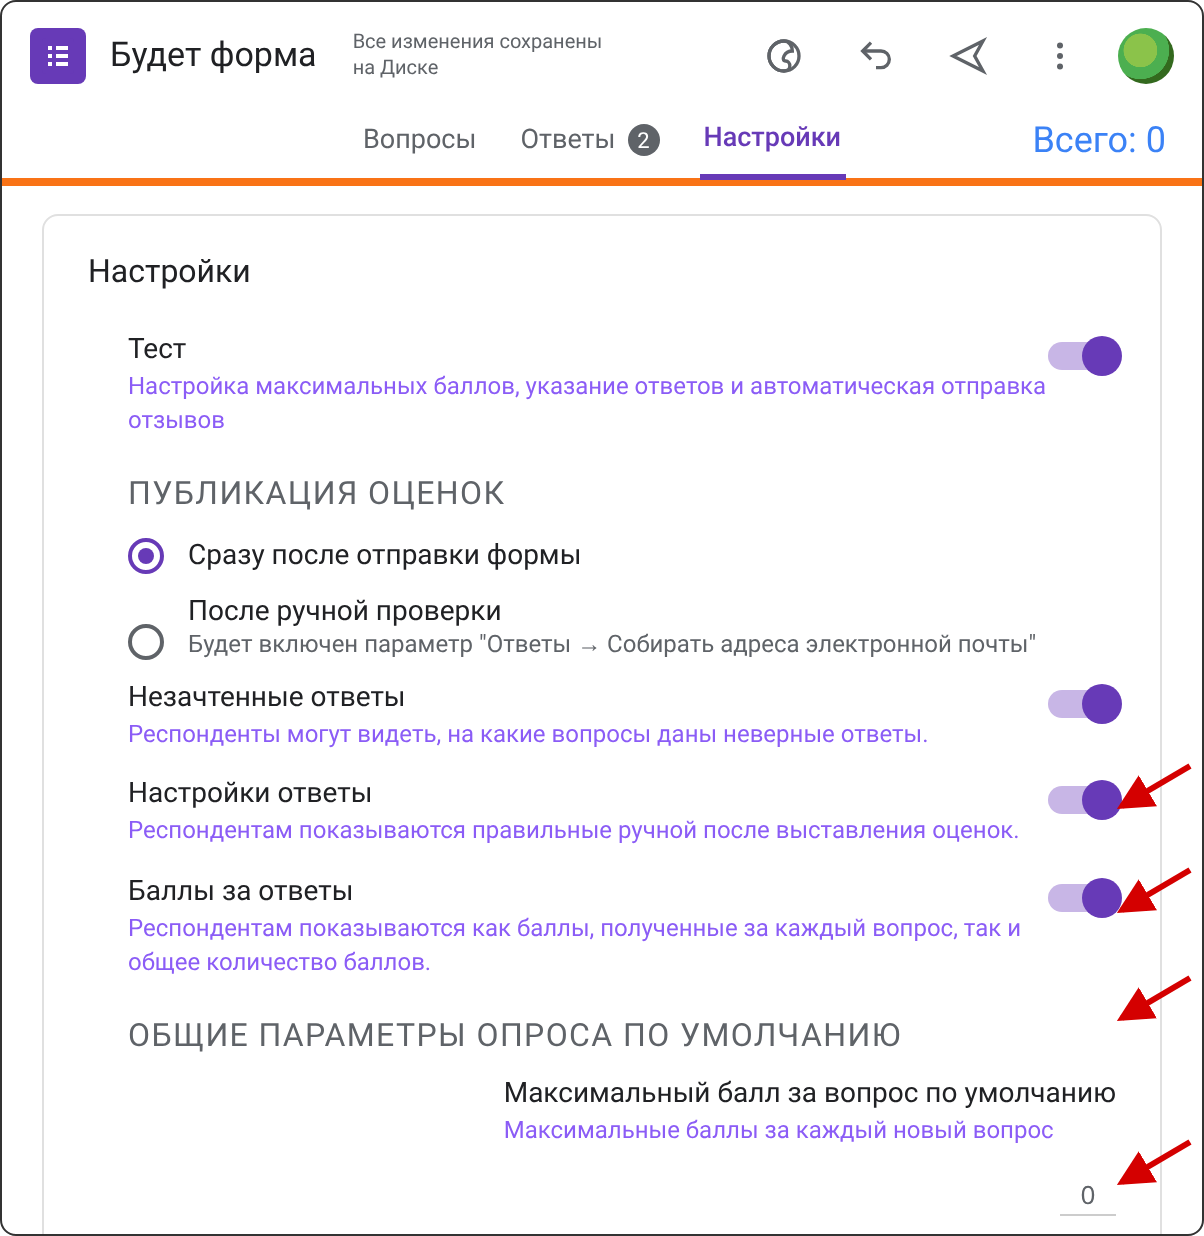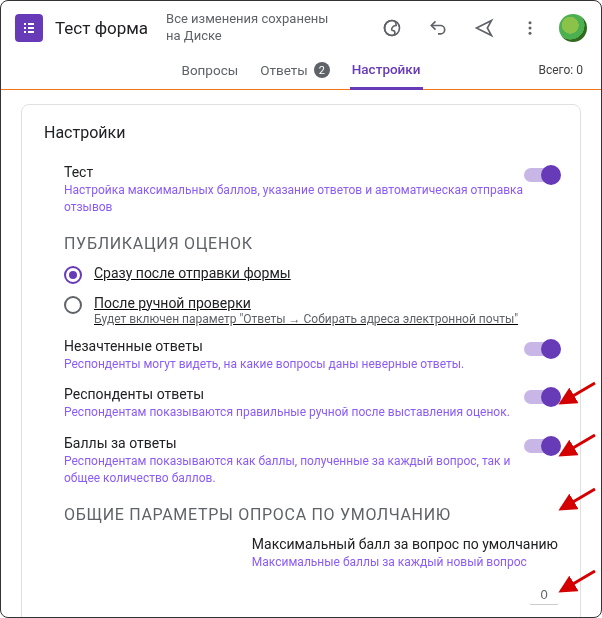--- a/index.html
+++ b/index.html
@@ -25,21 +25,21 @@
     background: #673ab7;
     border-radius: 4px;
     display: flex; align-items: center; justify-content: center;
   }
   .logo svg { fill: #fff; }
   .title {
     font-size: 17px;
     color: #202124;
   }
   .save-status {
-    font-size: 13px;
+    font-size: 10px;
     color: #5f6368;
     line-height: 1.3;
     margin-left: 6px;
   }
   .header-spacer { flex: 1; }
   .icon-btn {
     width: 34px; height: 34px;
     display: flex; align-items: center; justify-content: center;
     border-radius: 50%;
     cursor: pointer;
@@ -48,21 +48,21 @@
   .avatar {
     width: 28px; height: 28px;
     border-radius: 50%;
     background: radial-gradient(circle at 40% 40%, #8bc34a 0 35%, #4caf50 36% 60%, #33691e 61% 100%);
   }
   
   .tabrow {
     display: flex;
     align-items: center;
     padding: 0 18px;
-    border-bottom: 1px solid #f97316;
+    border-bottom: 4px solid #f97316;
     position: relative;
   }
   .tabs {
     display: flex;
     gap: 18px;
     margin: 0 auto;
   }
   .tab {
     font-size: 13.5px;
     color: #5f6368;
@@ -80,22 +80,22 @@
     background: #5f6368;
     color: #fff;
     border-radius: 50%;
     width: 16px; height: 16px;
     font-size: 11px;
     display: inline-flex; align-items: center; justify-content: center;
   }
   .total {
     position: absolute;
     right: 18px;
-    font-size: 12px;
-    color: #404040;
+    font-size: 18px;
+    color: #3b82f6;
   }
   
   .card {
     margin: 14px 20px 0 20px;
     border: 1px solid #e0e0e0;
     border-radius: 8px;
     padding: 18px 22px 10px 22px;
     height: 522px;
     overflow: hidden;
   }
@@ -144,25 +144,24 @@
   .toggle::after {
     content: '';
     position: absolute;
     right: -3px; top: -3px;
     width: 20px; height: 20px;
     background: #673ab7;
     border-radius: 50%;
   }
   
   .radio-row {
-    display: flex; align-items: flex-start;
+    display: flex; align-items: flex-end;
     gap: 12px;
     margin-bottom: 12px;
     cursor: pointer;
-    text-decoration: underline;
   }
   .radio {
     width: 18px; height: 18px;
     border: 2px solid #5f6368;
     border-radius: 50%;
     flex-shrink: 0;
     position: relative;
     top: 1px;
   }
   .radio-checked {
@@ -223,21 +222,21 @@
     <svg width="16" height="18" viewBox="0 0 16 18">
         <rect x="0" y="0" width="16" height="18" rx="2" fill="#673ab7"></rect>
         <rect x="3" y="4" width="2" height="2" fill="#fff"></rect>
         <rect x="7" y="4" width="6" height="2" fill="#fff"></rect>
         <rect x="3" y="8" width="2" height="2" fill="#fff"></rect>
         <rect x="7" y="8" width="6" height="2" fill="#fff"></rect>
         <rect x="3" y="12" width="2" height="2" fill="#fff"></rect>
         <rect x="7" y="12" width="6" height="2" fill="#fff"></rect>
       </svg>
   </div>
-  <div class="title">Тест форма</div>
+  <div class="title">Будет форма</div>
   <div class="save-status">
     <div>Все изменения сохранены</div>
     <div>на Диске</div>
   </div>
   <div class="header-spacer"></div>
   <div class="icon-btn">
     <svg width="20" height="20" viewBox="0 0 24 24" fill="none" stroke="currentColor" stroke-width="2">
         <circle cx="12" cy="12" r="9"></circle>
         <path d="M12 3a9 9 0 0 0 0 18c5 0 4-6 1-6s-1-6 4-6c0-3-2-6-5-6z" fill="none"></path>
       </svg>
@@ -313,21 +312,21 @@
           <div class="section-title">Незачтенные ответы</div>
           <div class="section-desc">Респонденты могут видеть, на какие вопросы даны неверные ответы.</div>
         </div>
         <div class="toggle"></div>
       </div>
     </div>
 
     <div class="section">
       <div class="section-row">
         <div class="section-text">
-          <div class="section-title">Респонденты ответы</div>
+          <div class="section-title">Настройки ответы</div>
           <div class="section-desc">Респондентам показываются правильные ручной после выставления оценок.</div>
         </div>
         <div class="toggle"></div>
       </div>
     </div>
 
     <div class="section">
       <div class="section-row">
         <div class="section-text">
           <div class="section-title">Баллы за ответы</div>

